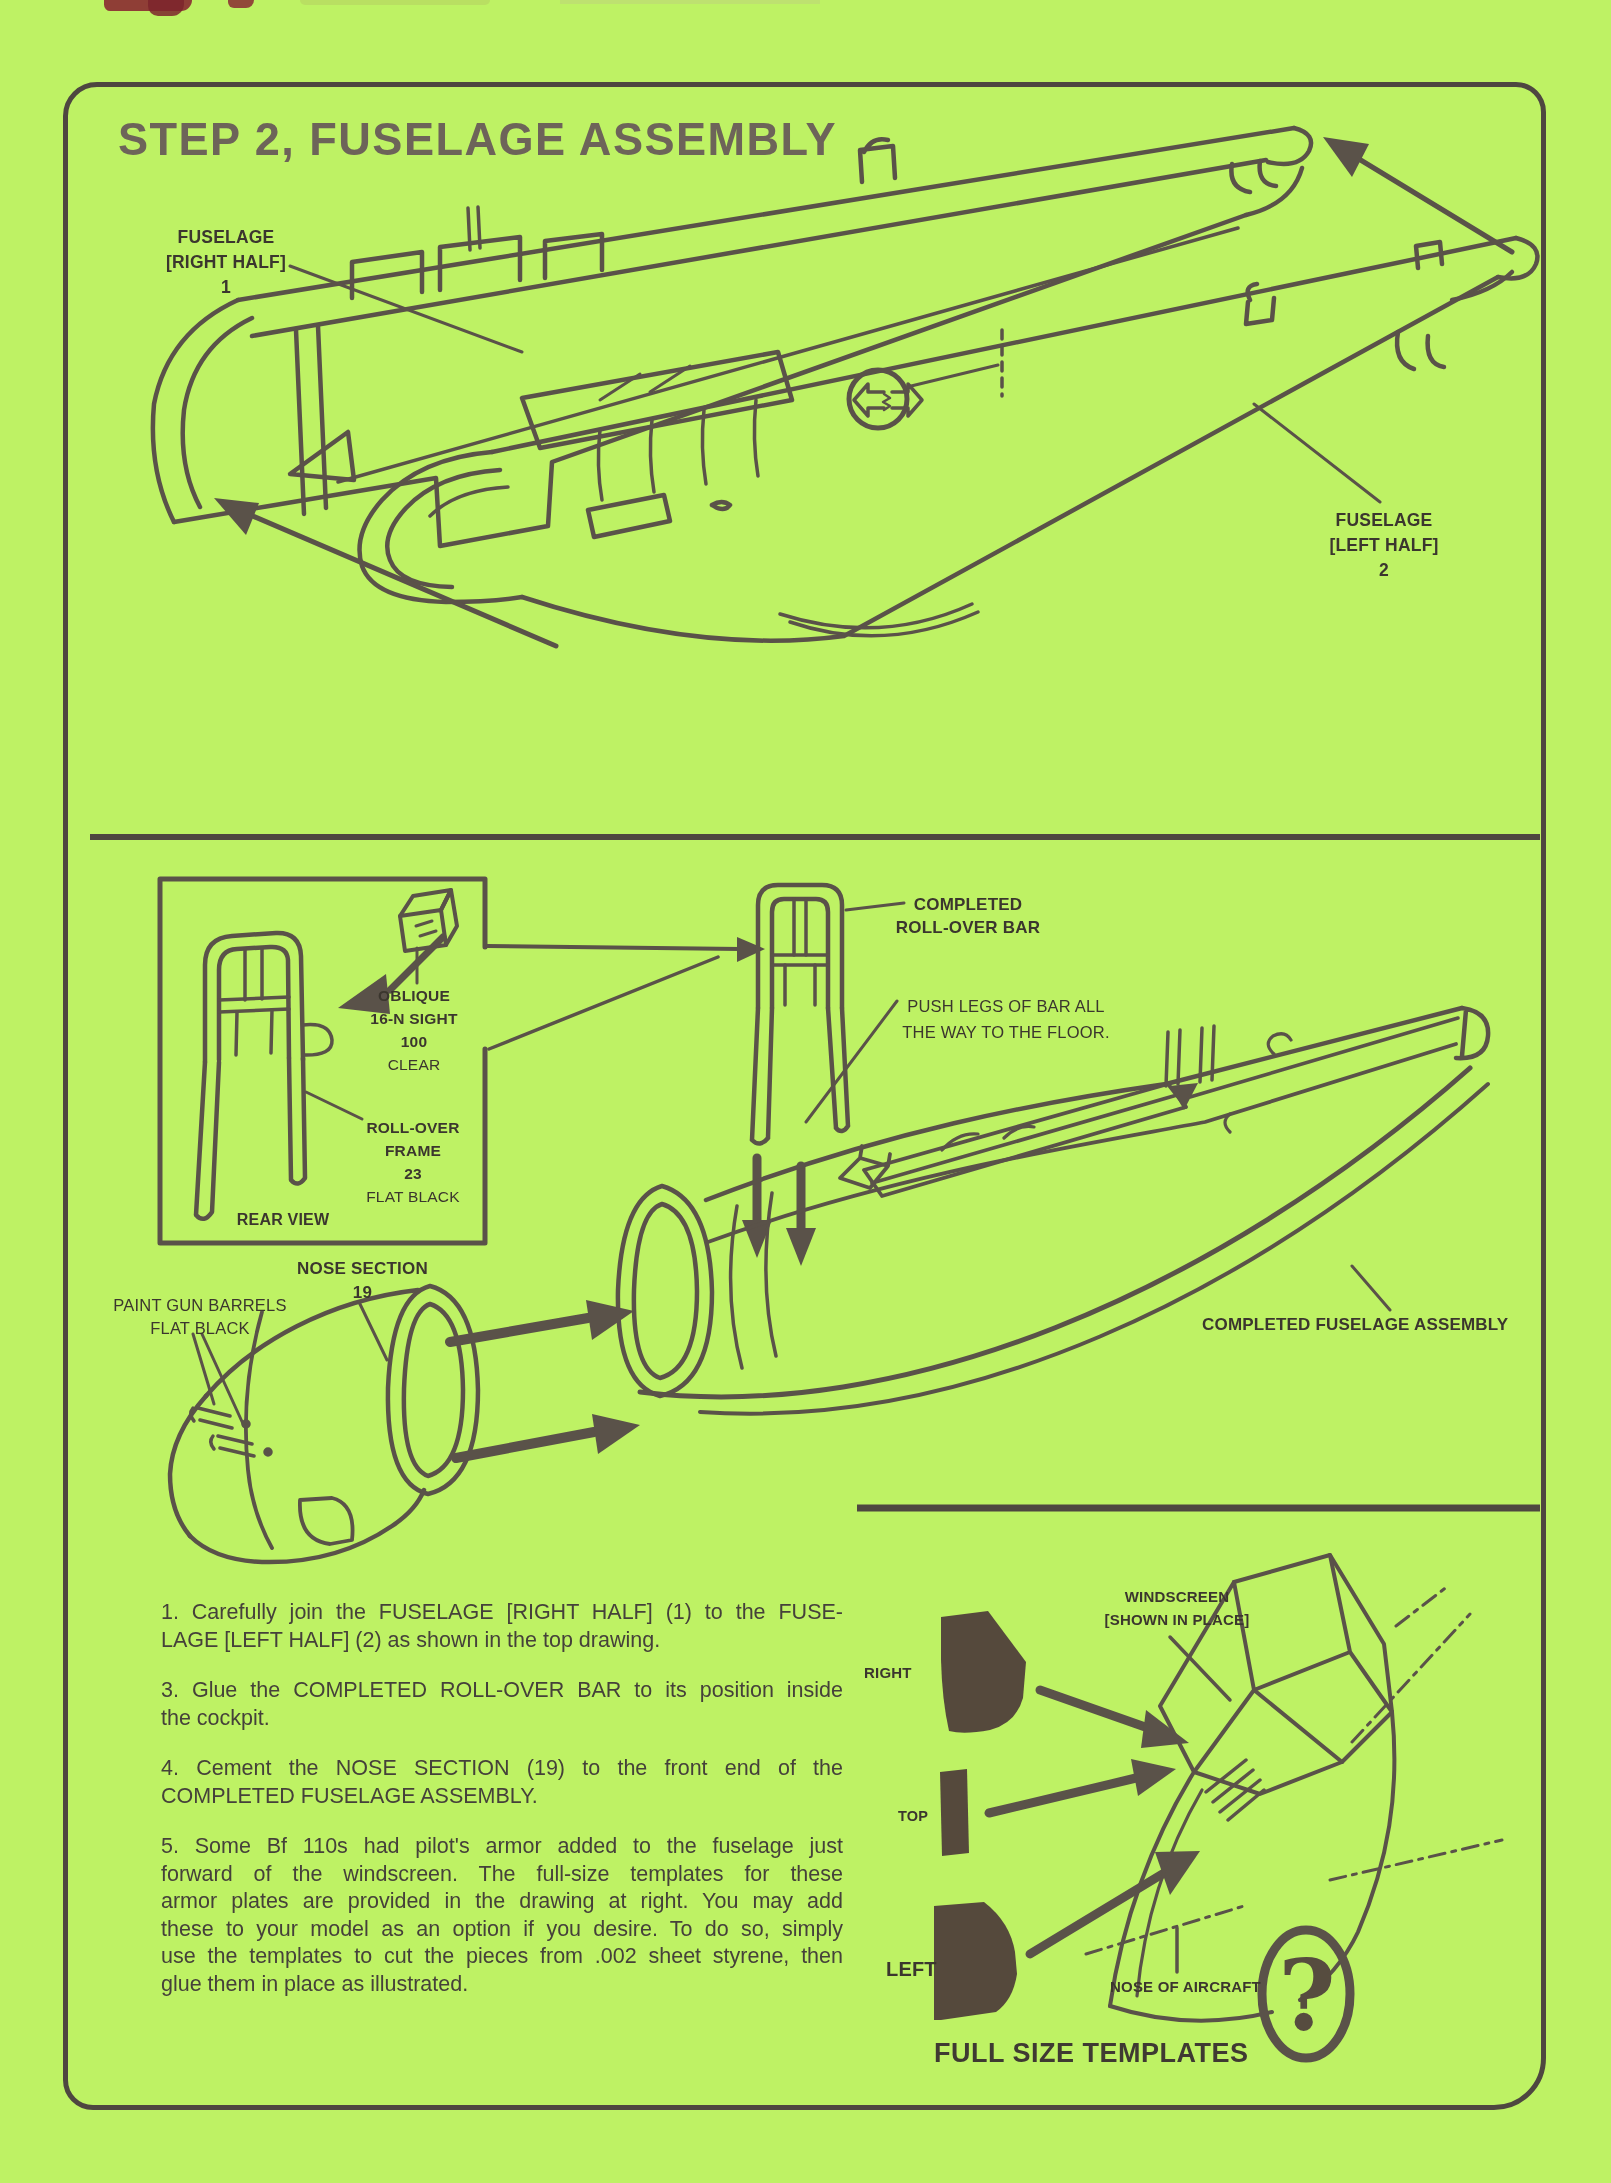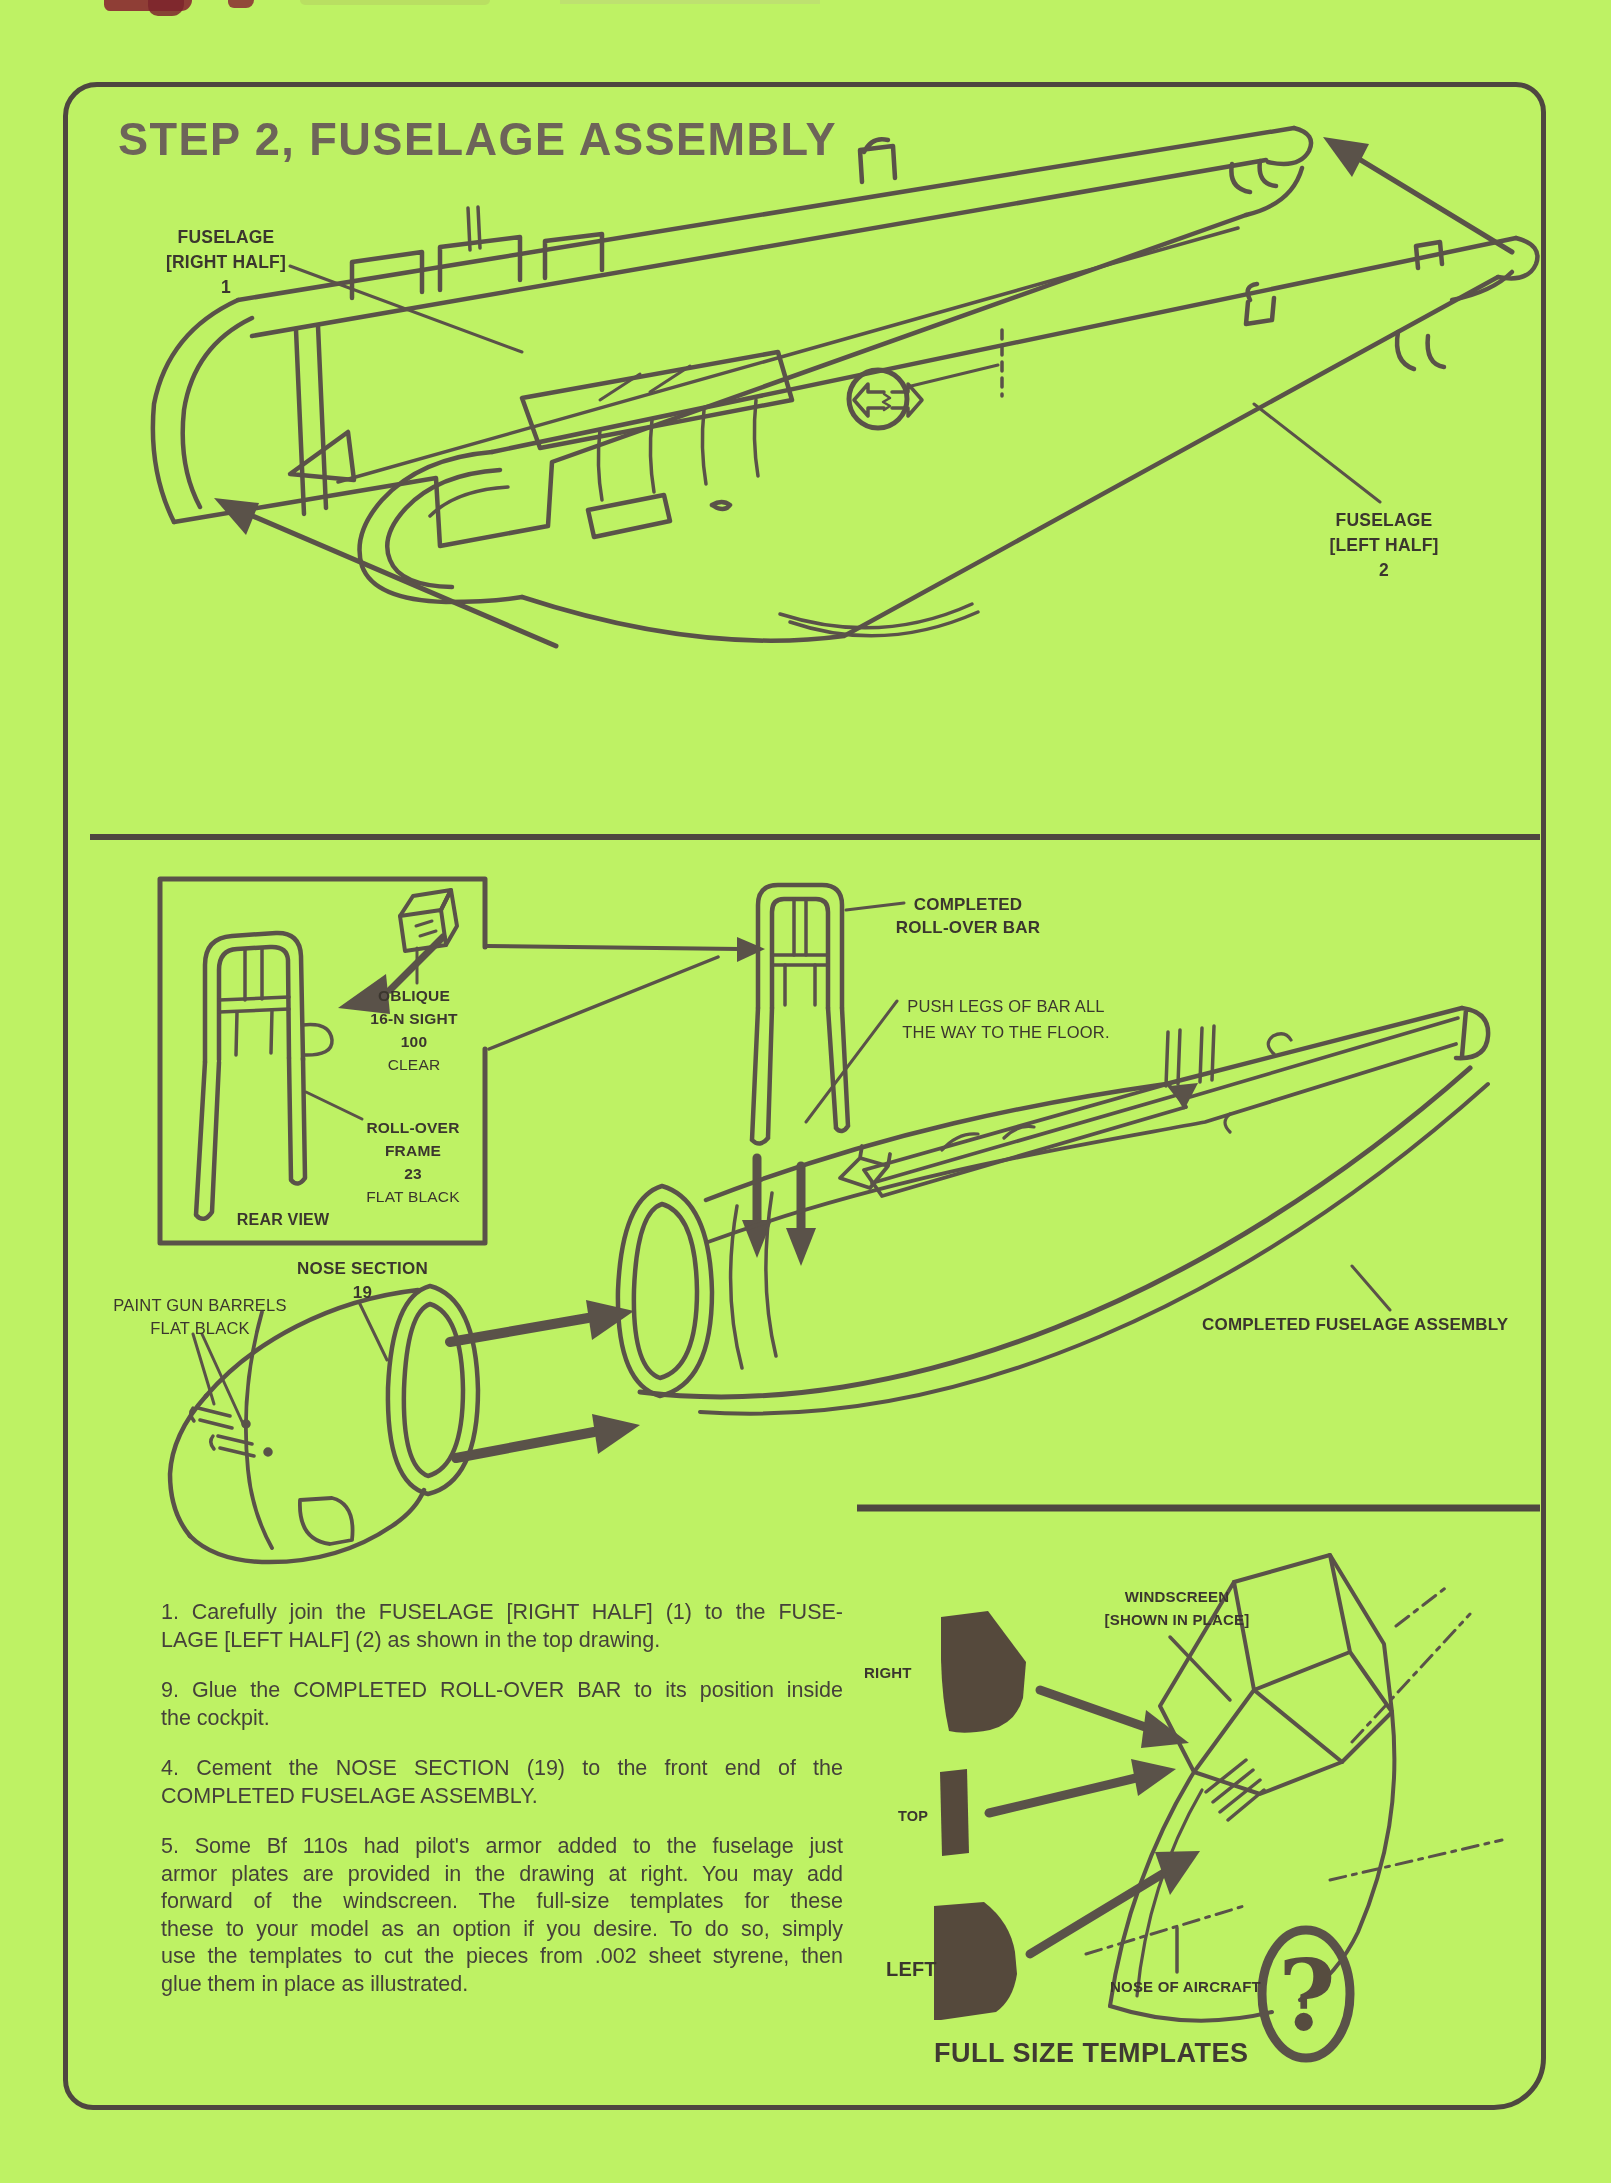--- a/index.html
+++ b/index.html
@@ -311,30 +311,30 @@
   <div class="fst">FULL SIZE TEMPLATES</div>
 
   <div class="help-glyph">?</div>
 
   <div class="instructions">
       <div class="step">
         <div class="jline">1.  Carefully join the FUSELAGE [RIGHT HALF] (1) to the FUSE-</div>
         <div class="jlast">LAGE [LEFT HALF] (2) as shown in the top drawing.</div>
       </div>
       <div class="step">
-        <div class="jline">9.  Glue the COMPLETED ROLL-OVER BAR to its position inside</div>
+        <div class="jline">3.  Glue the COMPLETED ROLL-OVER BAR to its position inside</div>
         <div class="jlast">the cockpit.</div>
       </div>
       <div class="step">
         <div class="jline">4. Cement the NOSE SECTION (19) to the front end of the</div>
         <div class="jlast">COMPLETED FUSELAGE ASSEMBLY.</div>
       </div>
       <div class="step">
         <div class="jline">5. Some Bf 110s had pilot's armor added to the fuselage just</div>
+        <div class="jline">forward of the windscreen.  The full-size templates for these</div>
         <div class="jline">armor plates are provided in the drawing at right.  You may add</div>
-        <div class="jline">forward of the windscreen.  The full-size templates for these</div>
         <div class="jline">these to your model as an option if you desire.  To do so, simply</div>
         <div class="jline">use the templates to cut the pieces from .002 sheet styrene, then</div>
         <div class="jlast">glue them in place as illustrated.</div>
       </div>
     </div>
 
 </div>
 
 </body></html>

